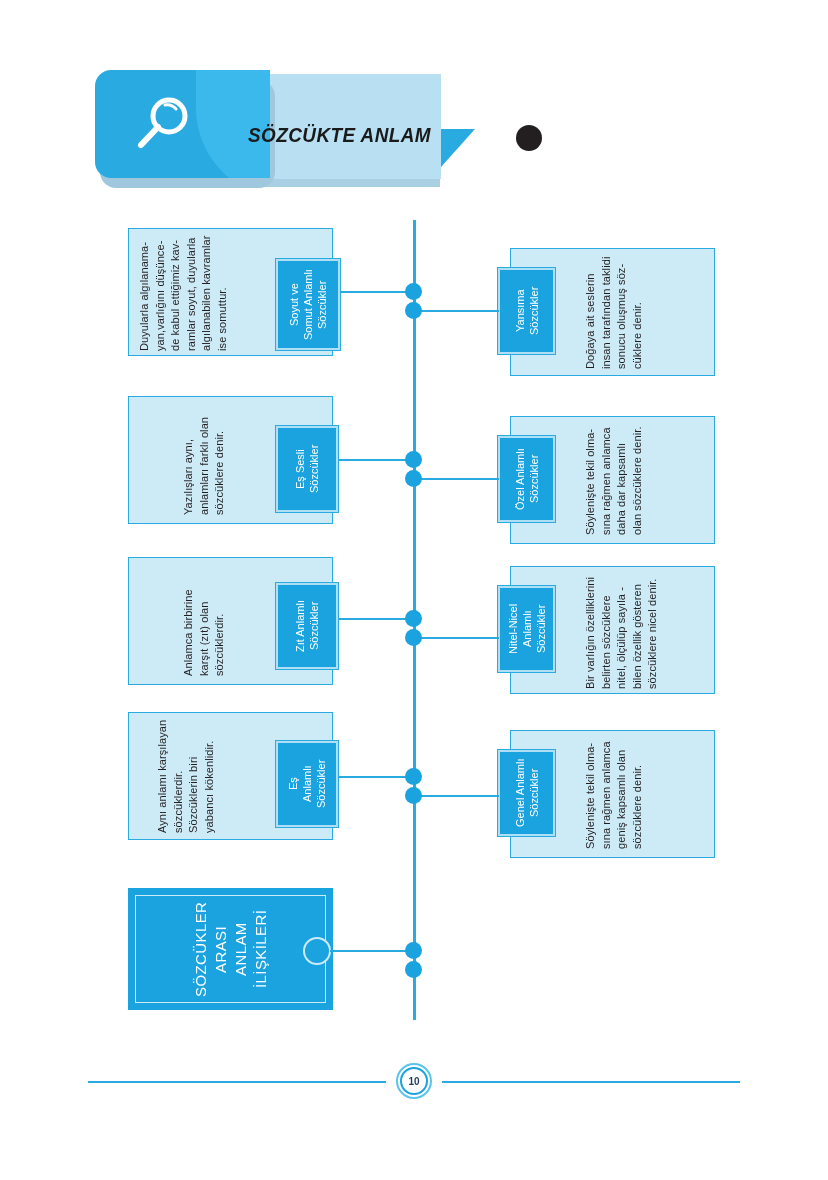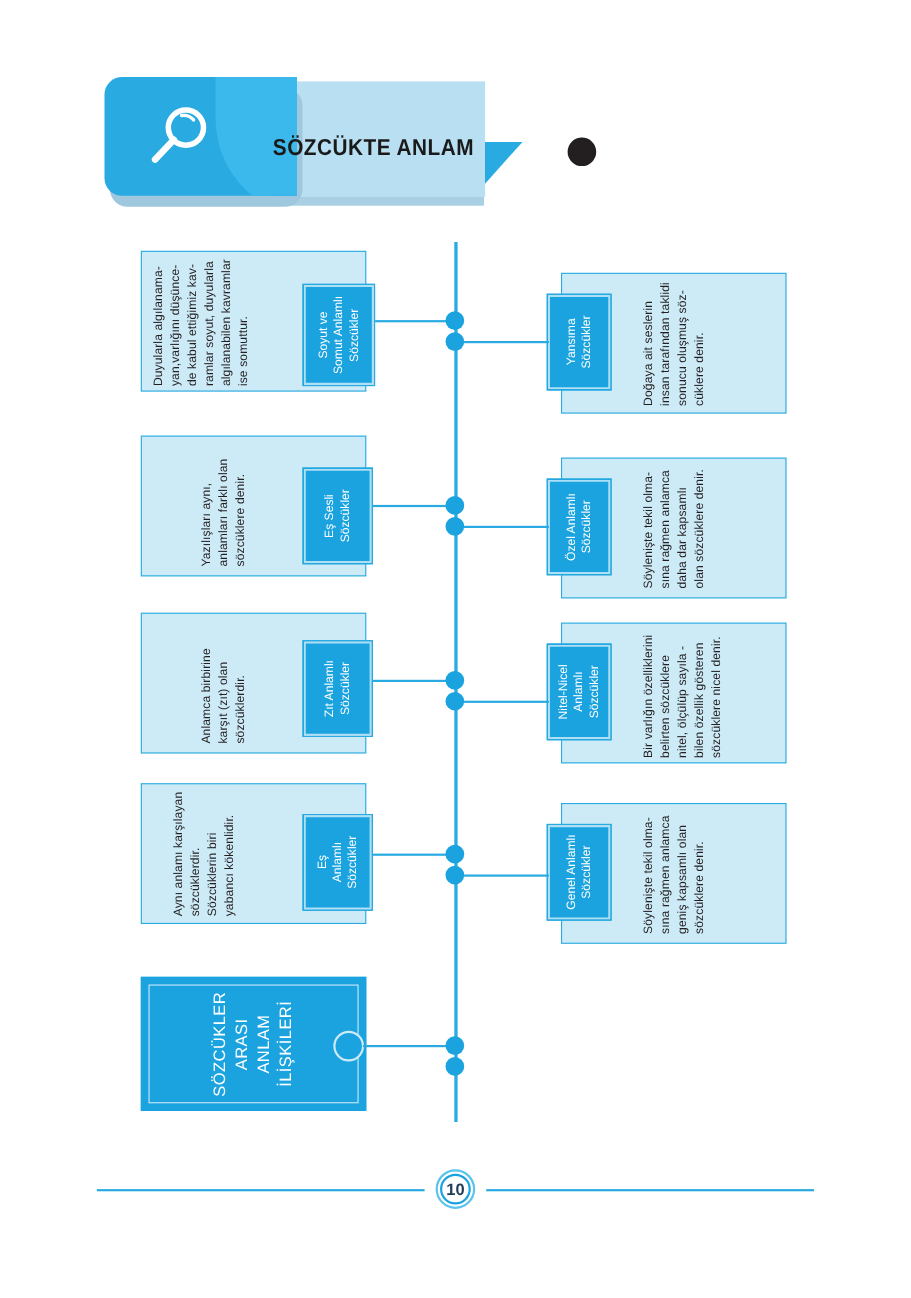--- a/index.html
+++ b/index.html
@@ -14,20 +14,21 @@
     font-family: "Liberation Sans", sans-serif;
     overflow: hidden;
   }
 
   
   .header {
     position: absolute;
     left: 0; top: 0;
     width: 828px;
     height: 210px;
+    font-style: italic;
   }
   .ribbon-shadow {
     position: absolute;
     left: 110px; top: 82px;
     width: 330px; height: 105px;
     background: #a9cfe3;
   }
   .ribbon-panel {
     position: absolute;
     left: 104px; top: 74px;
@@ -253,21 +254,21 @@
   .page-badge-inner {
     position: absolute;
     left: 400px; top: 1067px;
     width: 28px; height: 28px;
     border-radius: 50%;
     border: 2px solid #1ba3e0;
     box-sizing: border-box;
     display: flex;
     align-items: center;
     justify-content: center;
-    font-size: 15px;
+    font-size: 10px;
     font-weight: bold;
     color: #1f3b57;
   }
 </style>
 </head>
 <body>
 
 <div class="header">
   <div class="ribbon-shadow"></div>
   <div class="ribbon-panel"></div>

